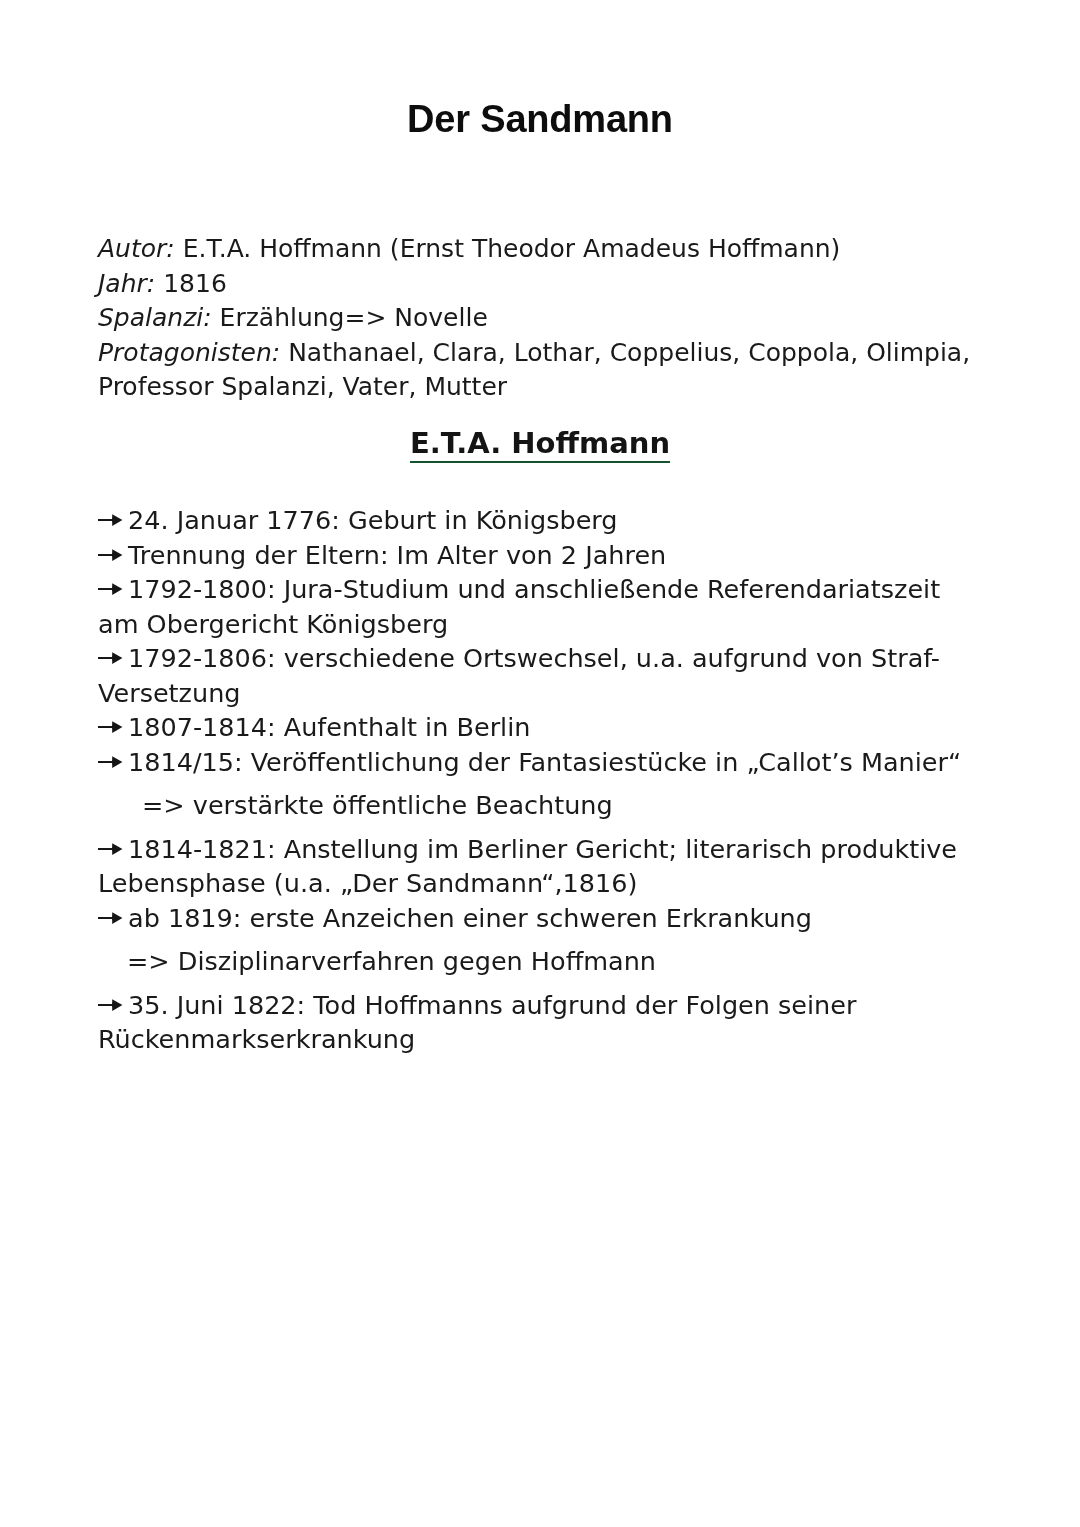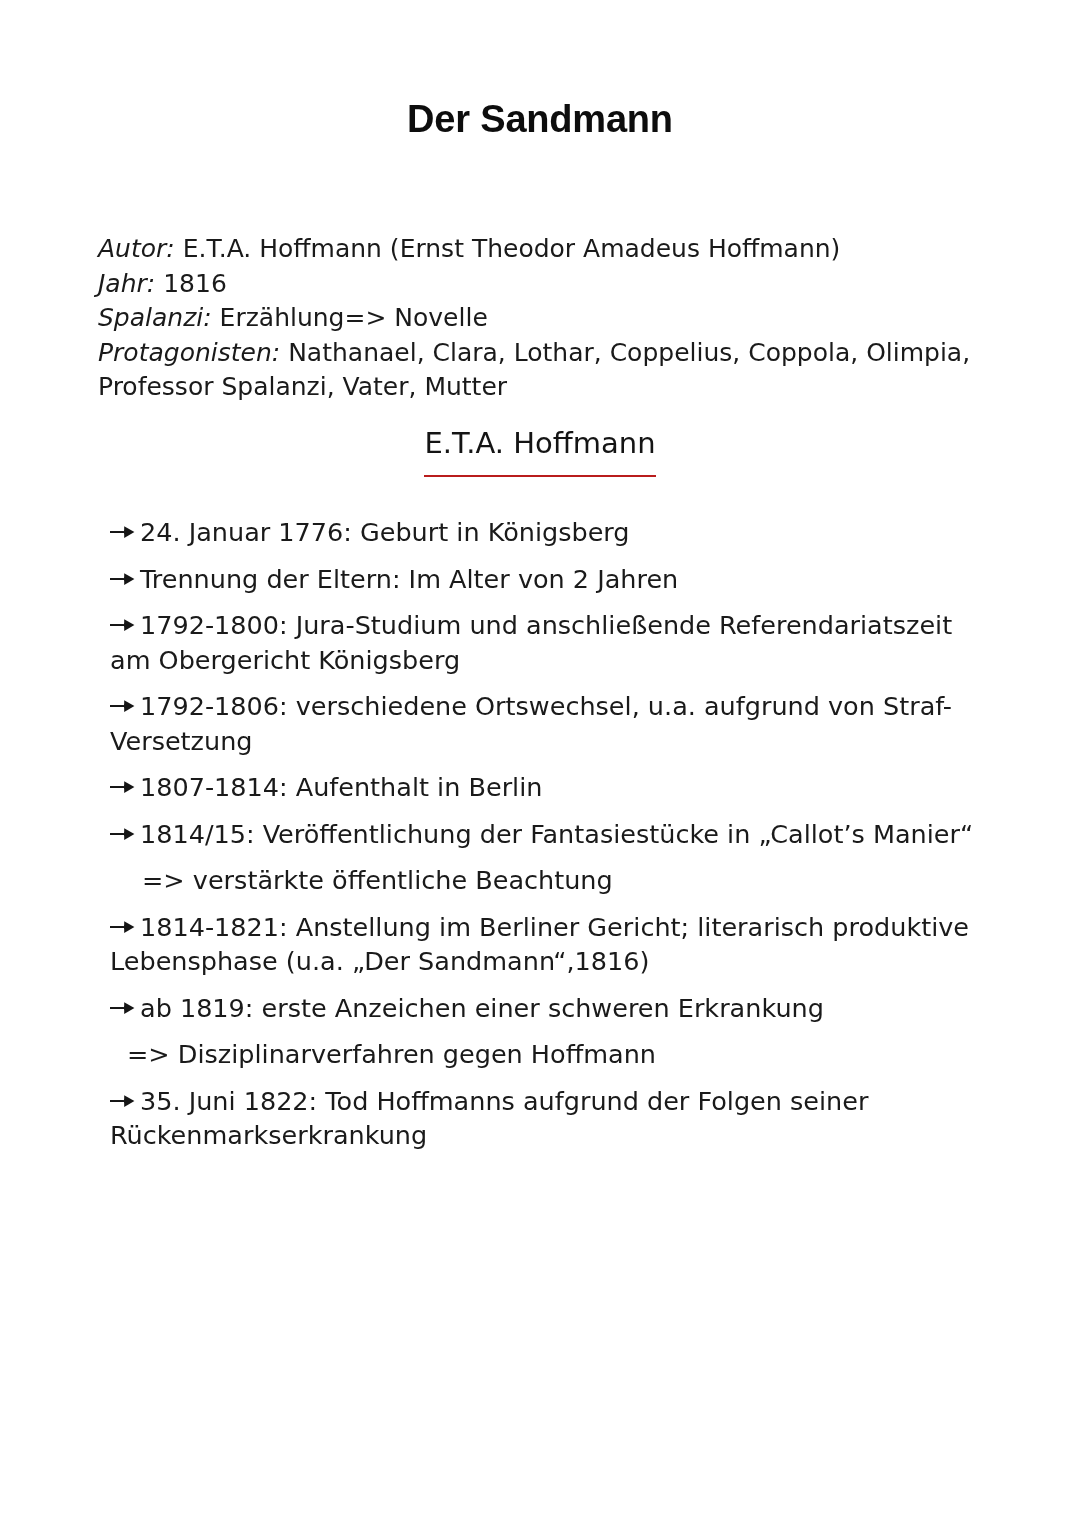--- a/index.html
+++ b/index.html
@@ -67,38 +67,39 @@
     left: 0;
     top: 424px;
     width: 1080px;
     text-align: center;
     font-size: 29px;
     line-height: 38px;
     font-weight: 400;
     color: #141414;
   }
   .section-heading span.ul {
-    border-bottom: 2px solid #b91c1c;
-    padding-bottom: 15px;
+    border-bottom: 2px solid #14532d;
+    padding-bottom: 1px;
+    font-weight: bold;
   }
 
   
   .bio-list {
     position: absolute;
     left: 98px;
     top: 503px;
     width: 890px;
     font-size: 25.5px;
     line-height: 34.5px;
     font-weight: 400;
   }
   .bio-item {
     position: relative;
     padding-left: 0;
-    margin: 12px;
+    margin: 0;
   }
   .bio-item .arrow {
     display: inline-block;
     width: 26px;
     position: relative;
     top: -2px;
     margin-right: 4px;
     vertical-align: middle;
   }
   .bio-item .arrow svg {

